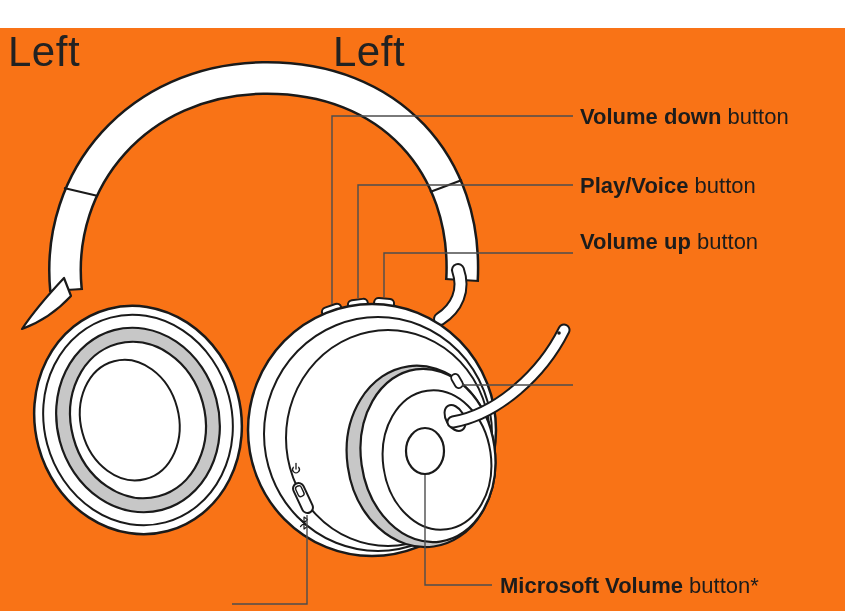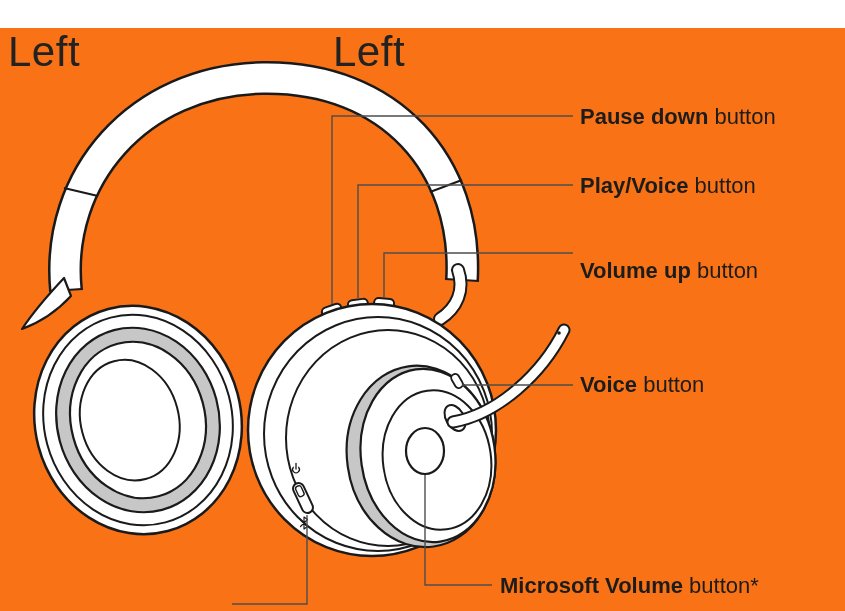--- a/index.html
+++ b/index.html
@@ -100,34 +100,31 @@
       <path d="M 462,357 L 573,357"></path>
       <path d="M 307,487 L 307,576 L 232,576"></path>
       <path d="M 425,447 L 425,557 L 492,557"></path>
     </g>
   </svg>
 
   <div class="orient" style="left:8px;top:0px">Left</div>
   <div class="orient" style="left:333px;top:0px">Left</div>
 
   <div class="callout-label" style="left:580px;top:74px">
-    <span class="bold">Pause down</span><span> button</span>
+    <span class="bold">Volume down</span><span> button</span>
   </div>
 
   <div class="callout-label" style="left:580px;top:143px">
     <span class="bold">Play/Voice</span><span> button</span>
   </div>
 
-  <div class="callout-label" style="left:580px;top:228px">
+  <div class="callout-label" style="left:580px;top:199px">
     <span class="bold">Volume up</span><span> button</span>
   </div>
 
-  <div class="callout-label" style="left:580px;top:342px">
-    <span class="bold">Voice</span><span> button</span>
-  </div>
 
 
   <div class="callout-label" style="left:500px;top:543px">
     <div>
       <span class="bold">Microsoft Volume</span><span> button*</span>
     </div>
   </div>
 
 </div>
 

